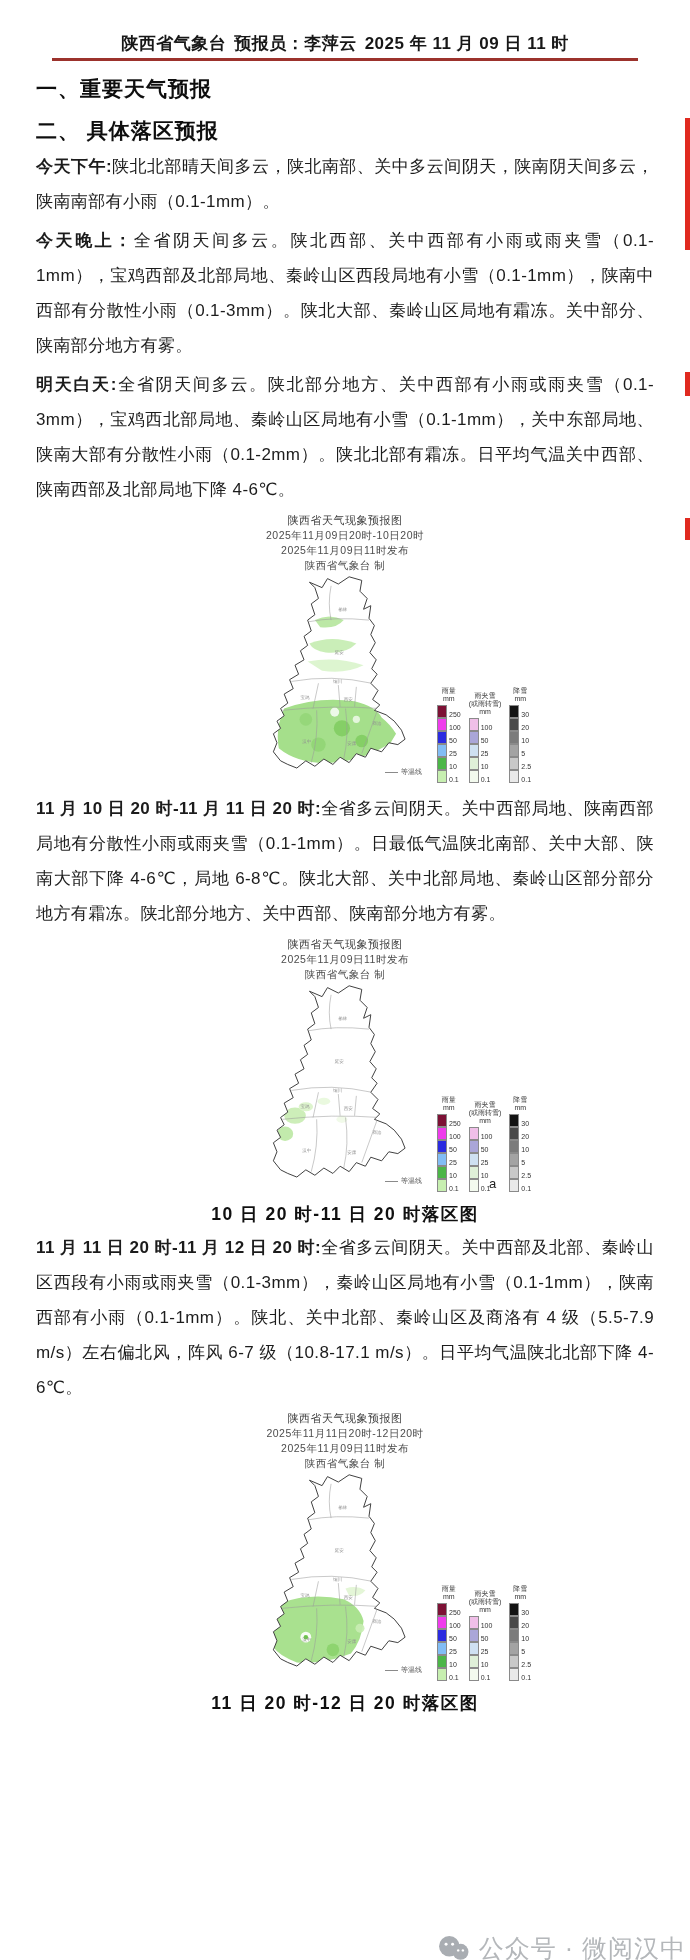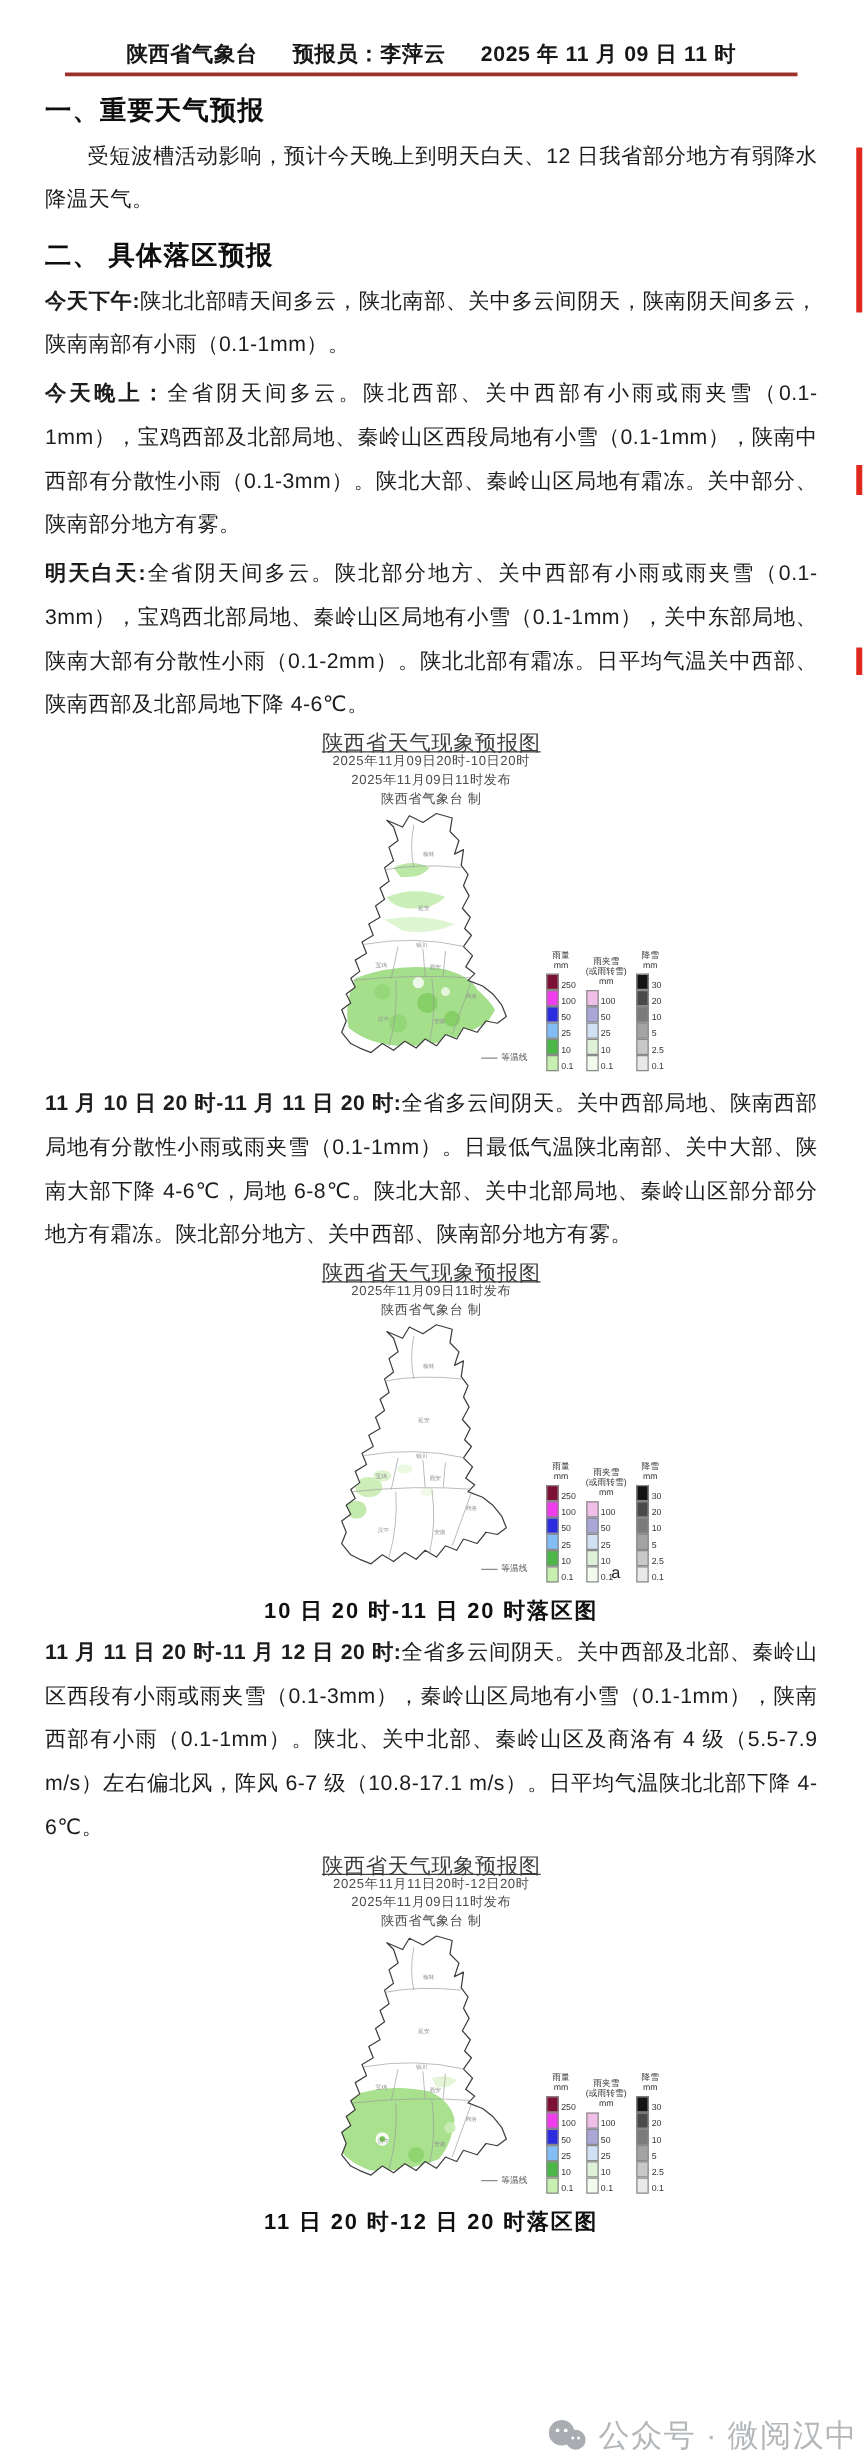--- a/index.html
+++ b/index.html
@@ -15,37 +15,37 @@
   }
   .page{position:relative;width:690px;height:1960px;background:#fff;}
 
   .doc-title{
     margin:2px 0 0;text-align:center;color:var(--red);
     font-size:37px;font-weight:bold;letter-spacing:20px;text-indent:20px;line-height:46px;
   }
   .header-line{
     margin-top:32px;text-align:center;font-weight:bold;font-size:17px;color:#171717;letter-spacing:0.5px;
   }
-  .header-line .sp{margin-left:28px;}
+  .header-line .sp{margin-left:8px;}
   .red-underline{width:586px;margin:3px auto 0;border-bottom:3px solid var(--underline);}
 
   .red-edge{position:absolute;right:0;width:5px;background:var(--edge);}
   .red-edge.e1{top:86px;height:132px;}
   .red-edge.e2{top:340px;height:24px;}
   .red-edge.e3{top:486px;height:22px;}
 
   .content{padding:0 36px;}
   .sec-heading{font-size:21px;font-weight:bold;color:#0e0e0e;margin:14px 0 0;line-height:28px;letter-spacing:1px;}
   .para{font-size:17px;line-height:35px;margin:4px 0 2px;text-align:justify;letter-spacing:0.4px;}
   .para .lead{font-weight:bold;}
   .indent{text-indent:2em;}
 
   figure.mapfig{margin:6px 0 0;text-align:center;}
   .map-titles{font-size:10.5px;color:#4c4c4c;line-height:15px;letter-spacing:0.5px;}
-  .map-titles .mt1{font-size:17px;color:#3e3e3e;text-decoration:underline;}
+  .map-titles .mt1{font-size:11px;color:#3e3e3e;}
   .map-body{position:relative;width:400px;height:212px;margin:2px auto 0;}
   .map-svg{position:absolute;left:110px;top:0;width:154px;height:212px;}
   .map-legend{position:absolute;left:292px;top:112px;display:flex;align-items:flex-end;gap:8px;}
   .lg-col{display:flex;flex-direction:column;align-items:flex-start;}
   .lg-head{font-size:7px;line-height:8px;color:#333;text-align:center;margin-bottom:2px;white-space:pre-line;align-self:center;}
   .lg-row{display:flex;align-items:flex-end;height:13px;}
   .lg-cell{width:10px;height:13px;display:inline-block;border:0.5px solid #8a8a8a;box-sizing:border-box;}
   .lg-val{font-size:7px;color:#333;margin-left:2px;line-height:7px;}
   .lg-iso{position:absolute;left:-52px;bottom:6px;display:flex;align-items:center;gap:3px;font-size:7px;color:#555;}
   .lg-isoline{width:13px;height:0;border-top:1px solid #8a8a8a;display:inline-block;}
@@ -120,21 +120,20 @@
   </div>
   <div class="red-underline"></div>
 
   <div class="red-edge e1"></div>
   <div class="red-edge e2"></div>
   <div class="red-edge e3"></div>
 
   <div class="content">
 
     <div class="sec-heading">一、重要天气预报</div>
-    <p class="para indent">受短波槽活动影响，预计今天晚上到明天白天、12 日我省部分地方有弱降水降温天气。</p>
 
     <div class="sec-heading">二、 具体落区预报</div>
 
     <p class="para"><span class="lead">今天下午:</span><span>陕北北部晴天间多云，陕北南部、关中多云间阴天，陕南阴天间多云，陕南南部有小雨（0.1-1mm）。</span></p>
 
     <p class="para"><span class="lead">今天晚上：</span><span>全省阴天间多云。陕北西部、关中西部有小雨或雨夹雪（0.1-1mm），宝鸡西部及北部局地、秦岭山区西段局地有小雪（0.1-1mm），陕南中西部有分散性小雨（0.1-3mm）。陕北大部、秦岭山区局地有霜冻。关中部分、陕南部分地方有雾。</span></p>
 
     <p class="para"><span class="lead">明天白天:</span><span>全省阴天间多云。陕北部分地方、关中西部有小雨或雨夹雪（0.1-3mm），宝鸡西北部局地、秦岭山区局地有小雪（0.1-1mm），关中东部局地、陕南大部有分散性小雨（0.1-2mm）。陕北北部有霜冻。日平均气温关中西部、陕南西部及北部局地下降 4-6℃。</span></p>
 
     <figure class="mapfig mapfig1">

